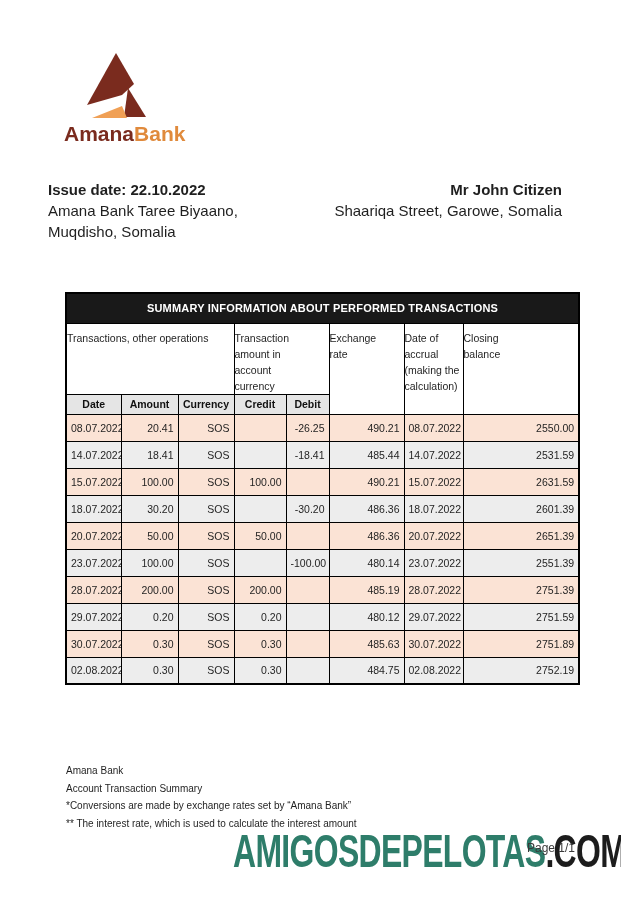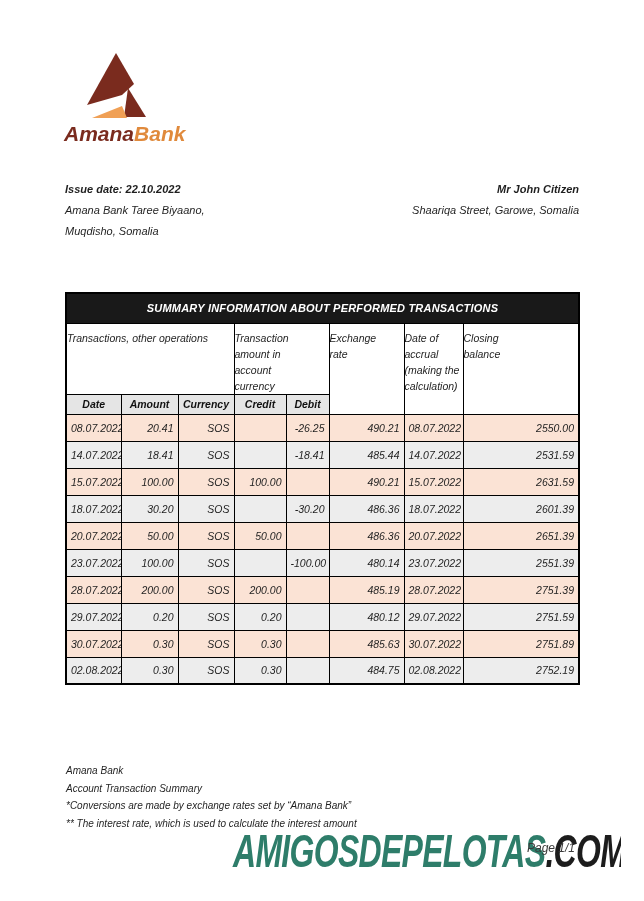--- a/index.html
+++ b/index.html
@@ -4,35 +4,34 @@
 <style>
   * { margin: 0; padding: 0; box-sizing: border-box; }
   html, body { background: #ffffff; }
   body { font-family: "Liberation Sans", "DejaVu Sans", sans-serif; color: #222; }
   .page {
     position: relative;
     width: 621px;
     height: 901px;
     background: #fff;
     overflow: hidden;
-    font-style: italic;
   }
 
   
   .logo { position: absolute; left: 64px; top: 52px; width: 130px; }
   .logo-mark { display: block; margin-left: 20px; }
   .logo-word { margin-top: 2px; font-size: 21px; font-weight: bold; letter-spacing: 0px; }
   .logo-word .part1 { color: #7a2b1e; }
   .logo-word .part2 { color: #e08a3c; }
 
   
   .info-row {
-    position: absolute; left: 65px; top: 179px; width: 514px;
+    position: absolute; left: 48px; top: 179px; width: 514px;
     display: flex; justify-content: space-between;
-    font-size: 11px; line-height: 21px; color: #1f1f1f;
+    font-size: 15px; line-height: 21px; color: #1f1f1f;
   }
   .info-left .line1 { font-weight: bold; }
   .info-right { text-align: right; }
   .info-right .line1 { font-weight: bold; }
 
   
   .tx-table {
     position: absolute; left: 65px; top: 292px; width: 513px;
     border-collapse: collapse; table-layout: fixed;
     border: 2px solid #000;

